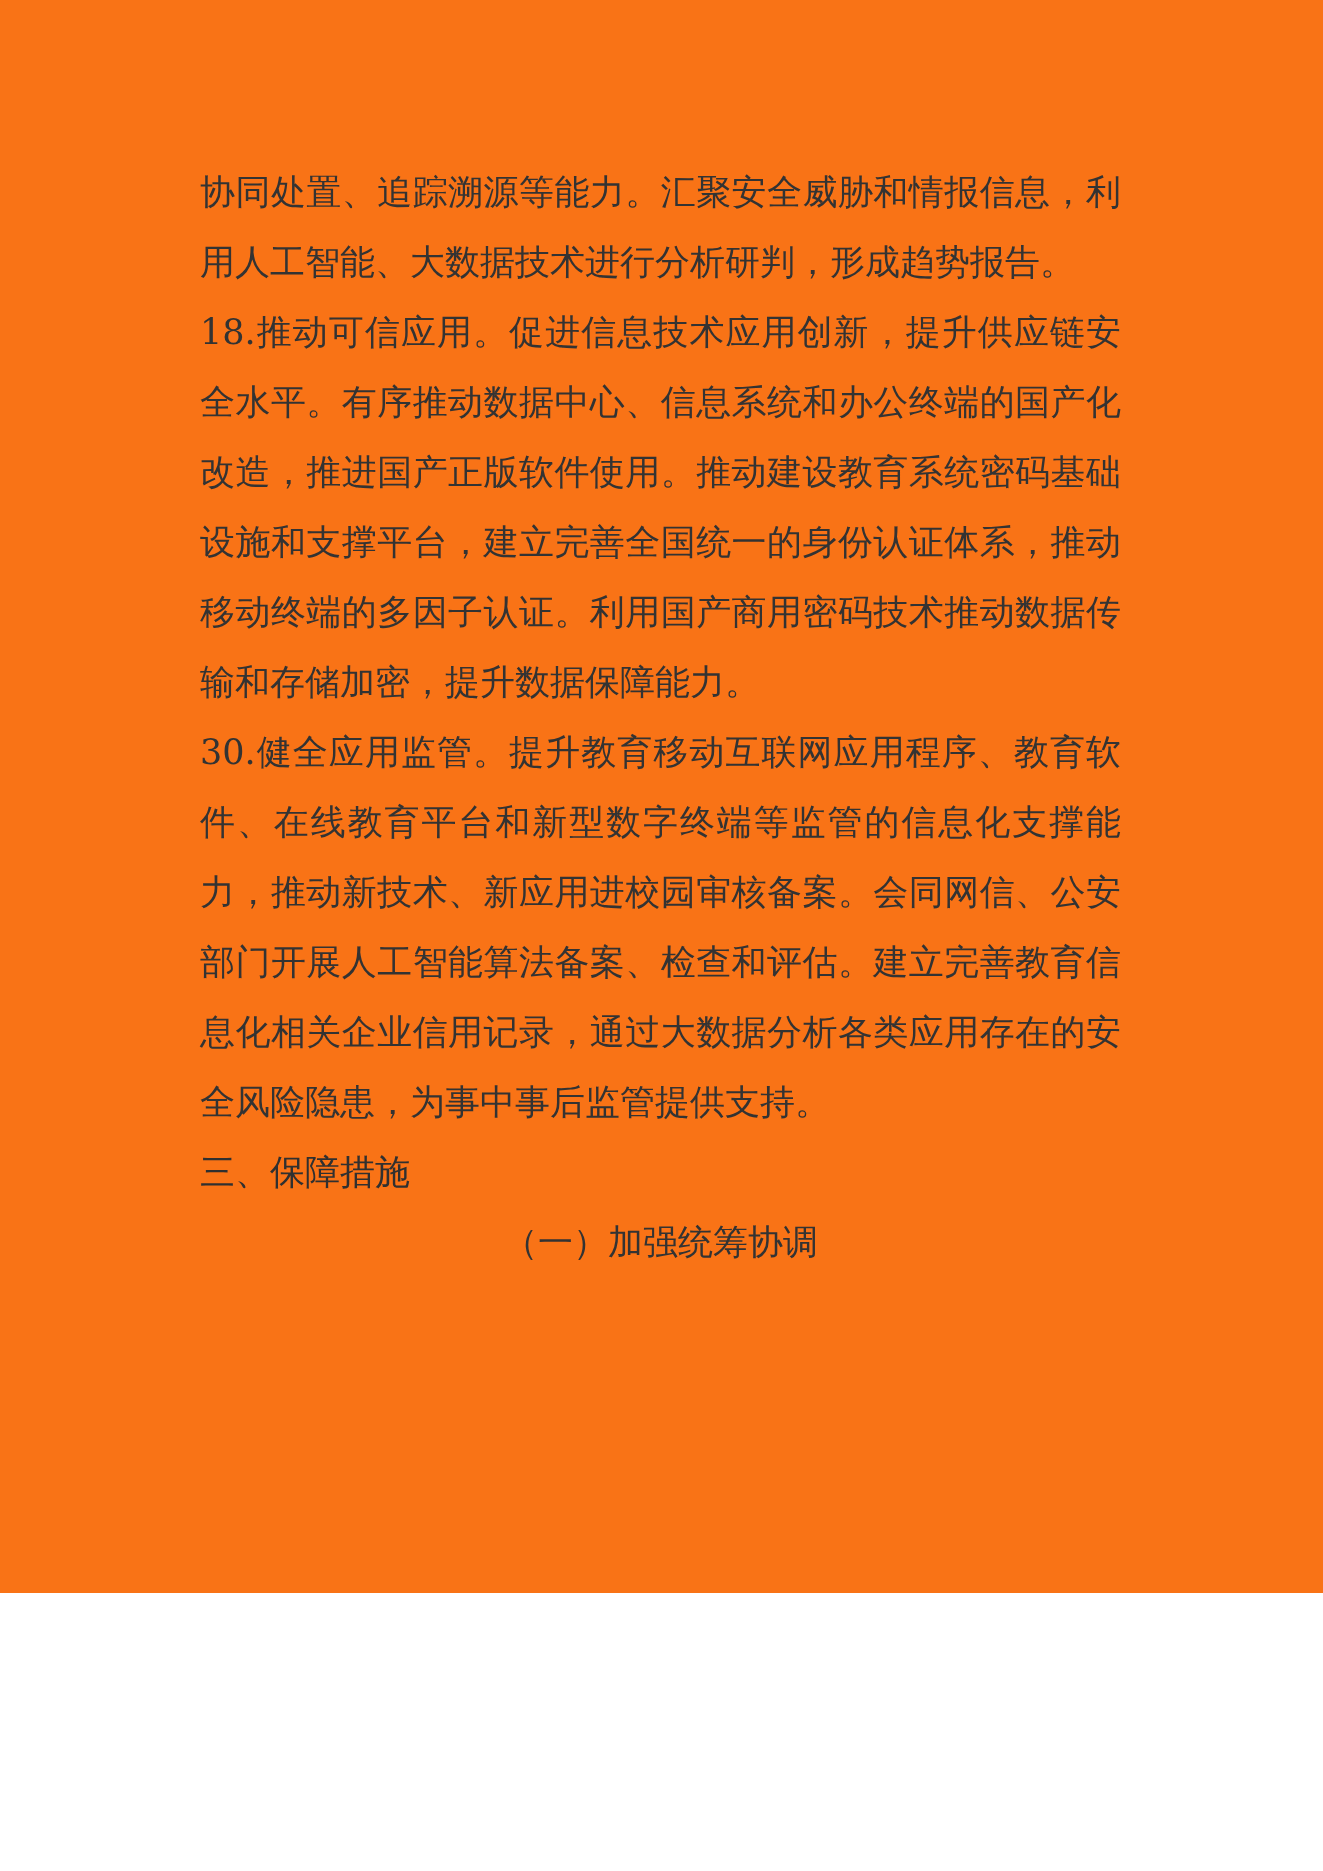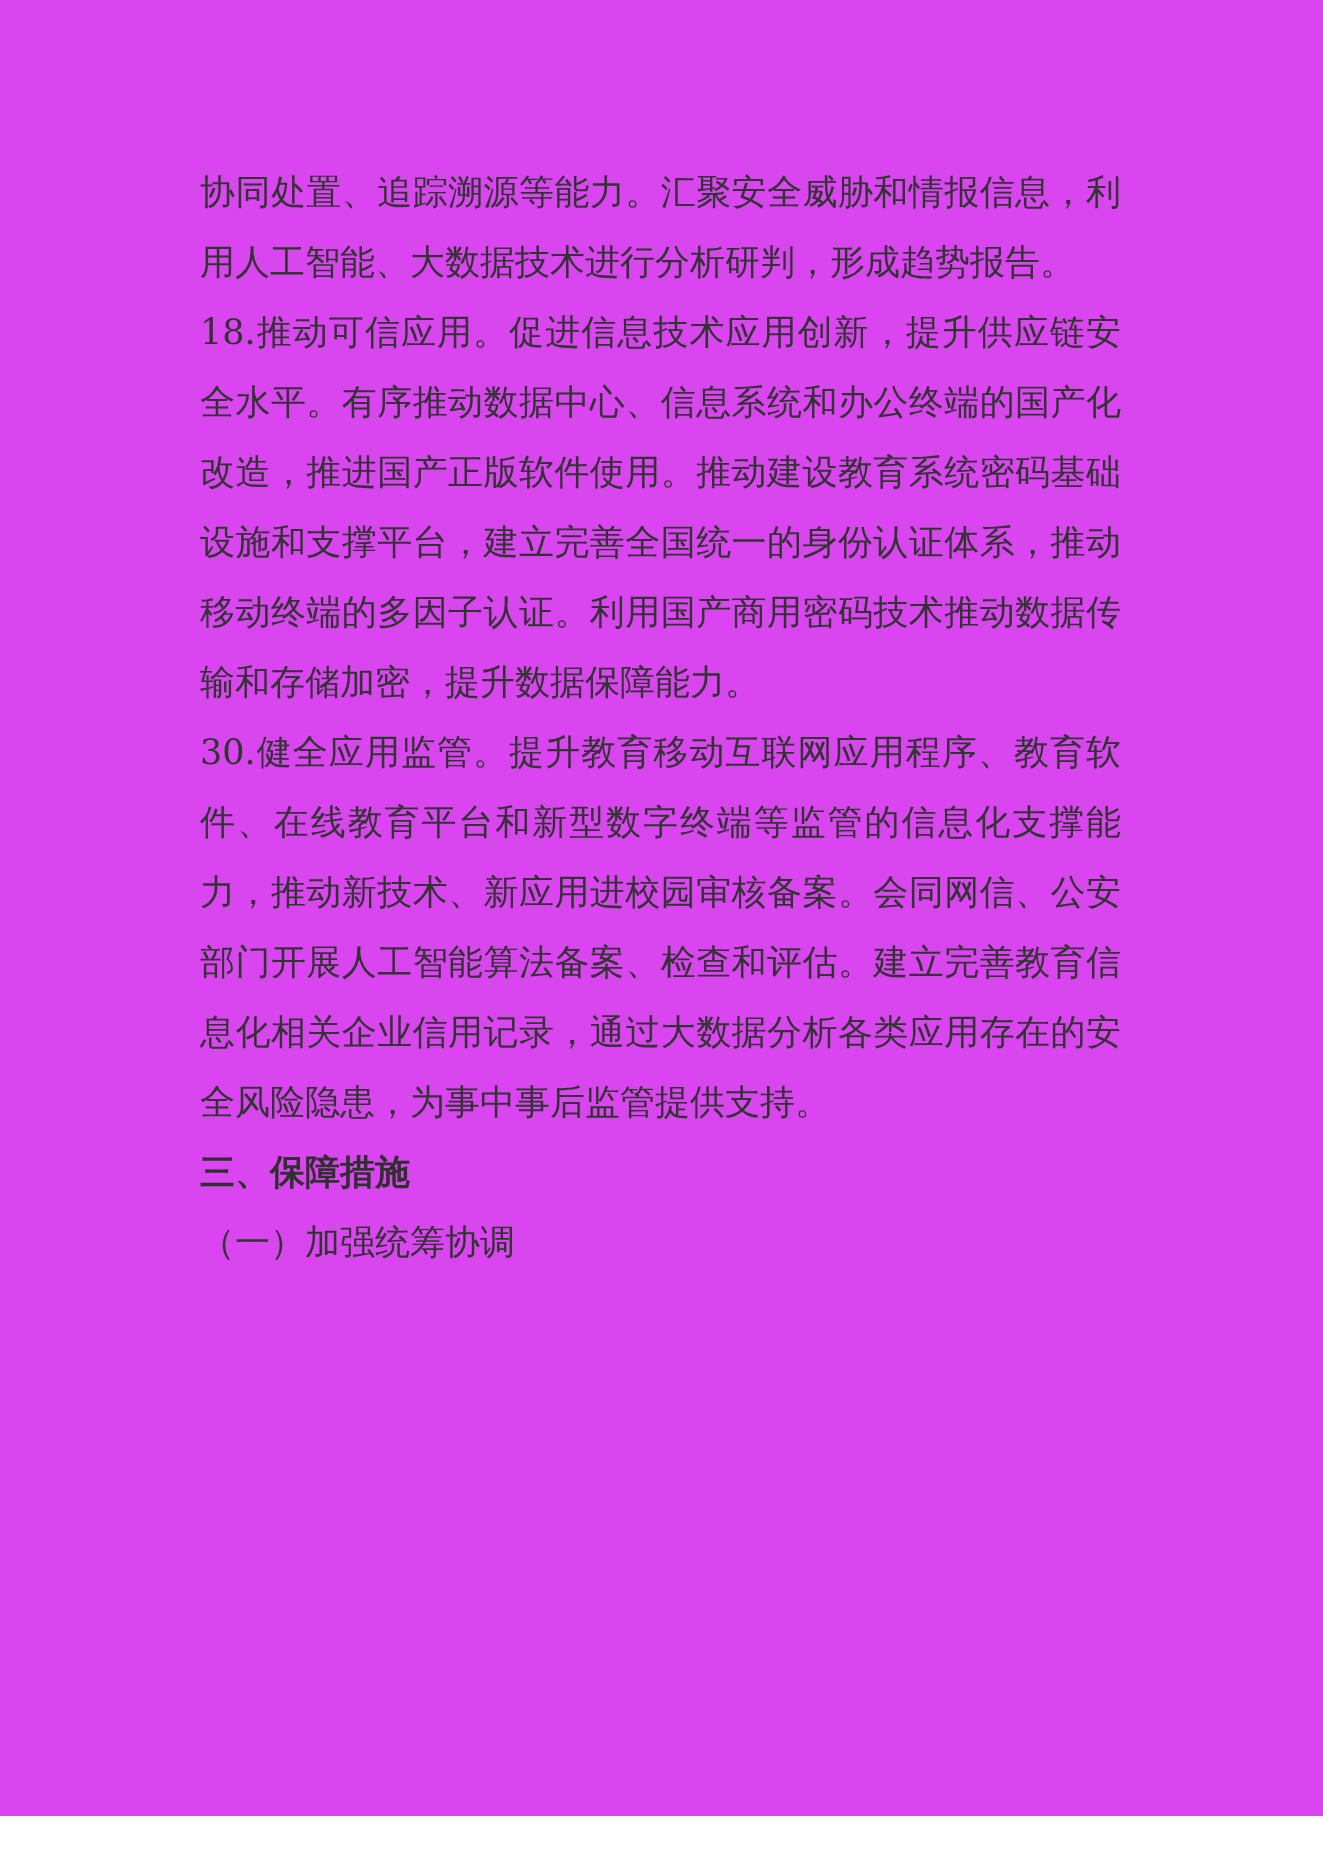--- a/index.html
+++ b/index.html
@@ -3,22 +3,22 @@
 <meta charset="utf-8">
 <style>
   html, body {
     margin: 0;
     padding: 0;
     background: #ffffff;
   }
   .page {
     position: relative;
     width: 1323px;
-    height: 1816px;
-    background: #d946ef;
+    height: 1593px;
+    background: #f97316;
     overflow: hidden;
     font-family: "DejaVu Serif", "Liberation Serif", serif;
   }
   .content {
     position: absolute;
     left: 200px;
     top: 157px;
     width: 921px;
     color: #333333;
     font-size: 35px;
@@ -29,26 +29,26 @@
   .content p,
   .content h2 {
     margin: 0;
     padding: 0;
   }
   .body-para {
     font-weight: normal;
   }
   .section-heading {
     font-size: 35px;
-    font-weight: bold;
+    font-weight: normal;
     color: #303030;
     text-align: left;
   }
   .subsection-para {
-    text-align: left;
+    text-align: center;
   }
 </style>
 </head>
 <body>
 
 <div class="page">
   <div class="content">
     <p class="body-para">协同处置、追踪溯源等能力。汇聚安全威胁和情报信息，利用人工智能、大数据技术进行分析研判，形成趋势报告。</p>
     <p class="body-para">18.推动可信应用。促进信息技术应用创新，提升供应链安全水平。有序推动数据中心、信息系统和办公终端的国产化改造，推进国产正版软件使用。推动建设教育系统密码基础设施和支撑平台，建立完善全国统一的身份认证体系，推动移动终端的多因子认证。利用国产商用密码技术推动数据传输和存储加密，提升数据保障能力。</p>
     <p class="body-para">30.健全应用监管。提升教育移动互联网应用程序、教育软件、在线教育平台和新型数字终端等监管的信息化支撑能力，推动新技术、新应用进校园审核备案。会同网信、公安部门开展人工智能算法备案、检查和评估。建立完善教育信息化相关企业信用记录，通过大数据分析各类应用存在的安全风险隐患，为事中事后监管提供支持。</p>

